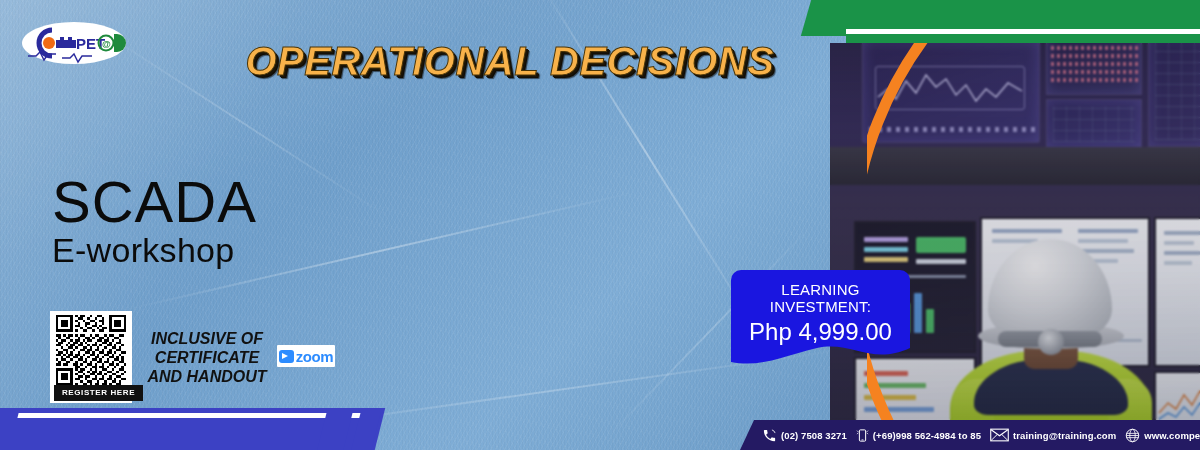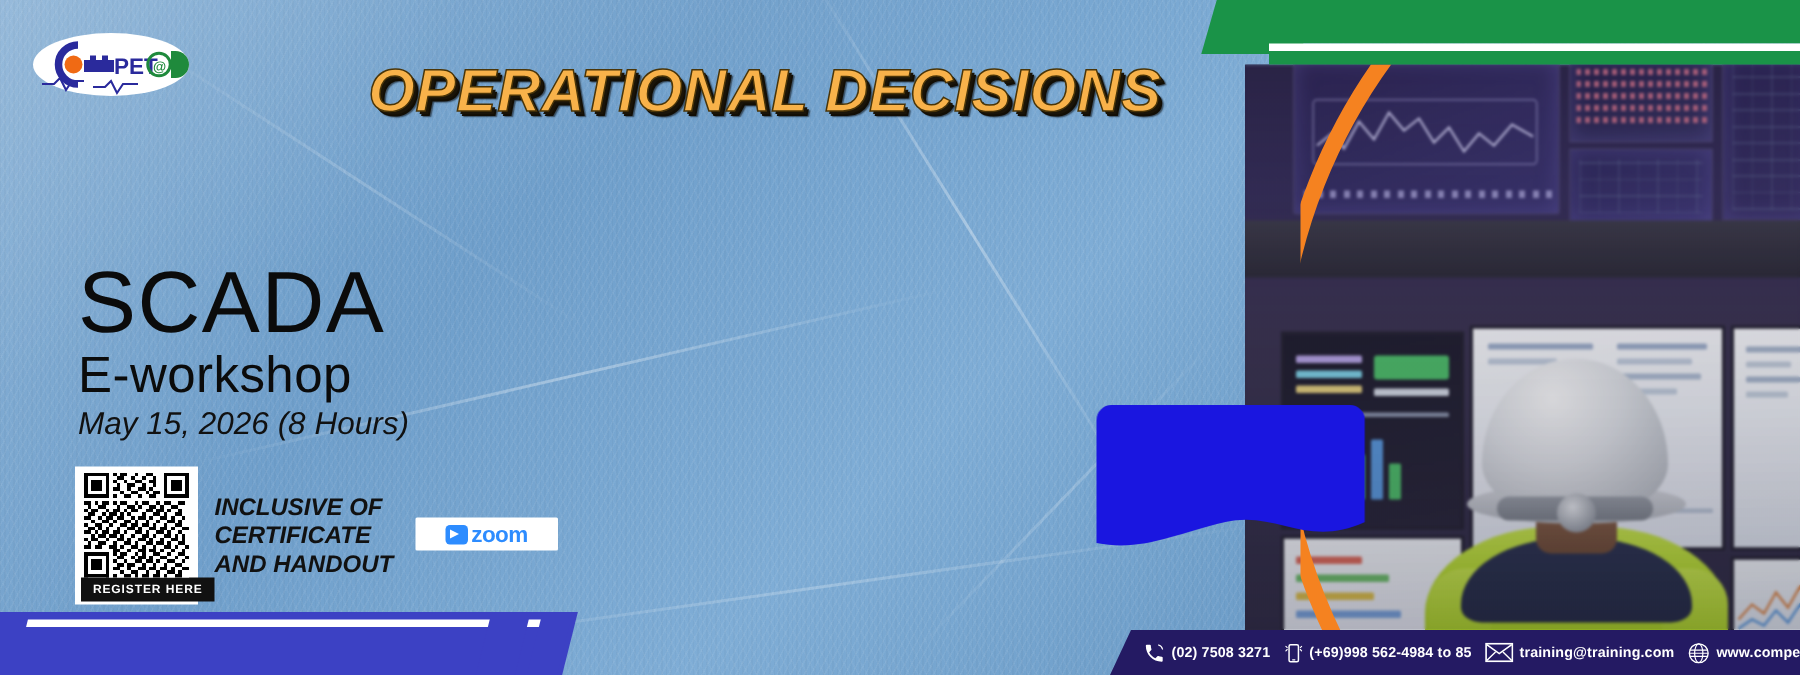--- a/index.html
+++ b/index.html
@@ -239,27 +239,27 @@
     background:#ffffff; padding:4px 4px 0 4px;
   }
   .qr-img { width:74px; height:70px; display:block; }
   .qr-label {
     width:89px; height:16px; background:#111;
     color:#fff; font-size:8px; font-weight:700;
     letter-spacing:.6px; text-align:center; line-height:16px;
   }
   .inclusive {
     position:absolute; left:143px; top:329px; width:128px;
-    text-align:left;
+    text-align:center;
     font-size:16px; line-height:19px;
     font-style:italic; font-weight:700; color:#111;
   }
   .zoom-badge {
     position:absolute; left:277px; top:345px;
-    width:95px; height:22px; background:#ffffff;
+    width:58px; height:22px; background:#ffffff;
     display:flex; align-items:center; justify-content:center; gap:2px;
     border-radius:1px;
   }
   .zoom-cam {
     width:15px; height:13px; background:#2d8cff; border-radius:3px;
     position:relative;
   }
   .zoom-cam:after {
     content:""; position:absolute; left:3px; top:3px;
     width:0; height:0;
@@ -440,21 +440,20 @@
       <path d="M40 36 L48 36 L52 32 L56 40 L60 34 L70 34" fill="none" stroke="#2a2a9c" stroke-width="1.4"></path>
     </svg>
   </div>
 
   <div class="headline">
     <span>OPERATIONAL DECISIONS</span>
   </div>
 
   <div class="scada">SCADA</div>
   <div class="eworkshop">E-workshop</div>
-  <div class="coursedate">May 15, 2026 (8 Hours)</div>
 
   <div class="qr-card">
     <svg class="qr-img" viewBox="0 0 29 29" shape-rendering="crispEdges">
       <rect width="29" height="29" fill="#fff"></rect>
       <g fill="#000">
         <rect x="0" y="0" width="7" height="1"></rect>
           <rect x="0" y="6" width="7" height="1"></rect>
         <rect x="0" y="0" width="1" height="7"></rect>
           <rect x="6" y="0" width="1" height="7"></rect>
         <rect x="2" y="2" width="3" height="3"></rect>
@@ -689,20 +688,25 @@
     <span class="zoom-cam"></span>
     <span class="zoom-word">zoom</span>
   </div>
 
   <div class="price-badge">
     <svg class="price-bg" width="179" height="100" viewBox="0 0 179 100" preserveAspectRatio="none">
       <path d="M10,0 H169 A10,10 0 0 1 179,10 V78
                C 140,96 120,70 86,78
                C 52,86 30,98 0,92 V10 A10,10 0 0 1 10,0 Z" fill="#1a16e0"></path>
     </svg>
+    <div class="price-text">
+      <div class="price-label">LEARNING</div>
+      <div class="price-label">INVESTMENT:</div>
+      <div class="price-value">Php 4,999.00</div>
+    </div>
   </div>
 
   <div class="bl-main"></div>
   <div class="bl-white"></div>
   <div class="bl-bar2"></div>
   <div class="bl-bar3"></div>
 
   <div class="footer">
     <div class="f-item">
       <svg class="f-ico" width="15" height="15" viewBox="0 0 24 24">

